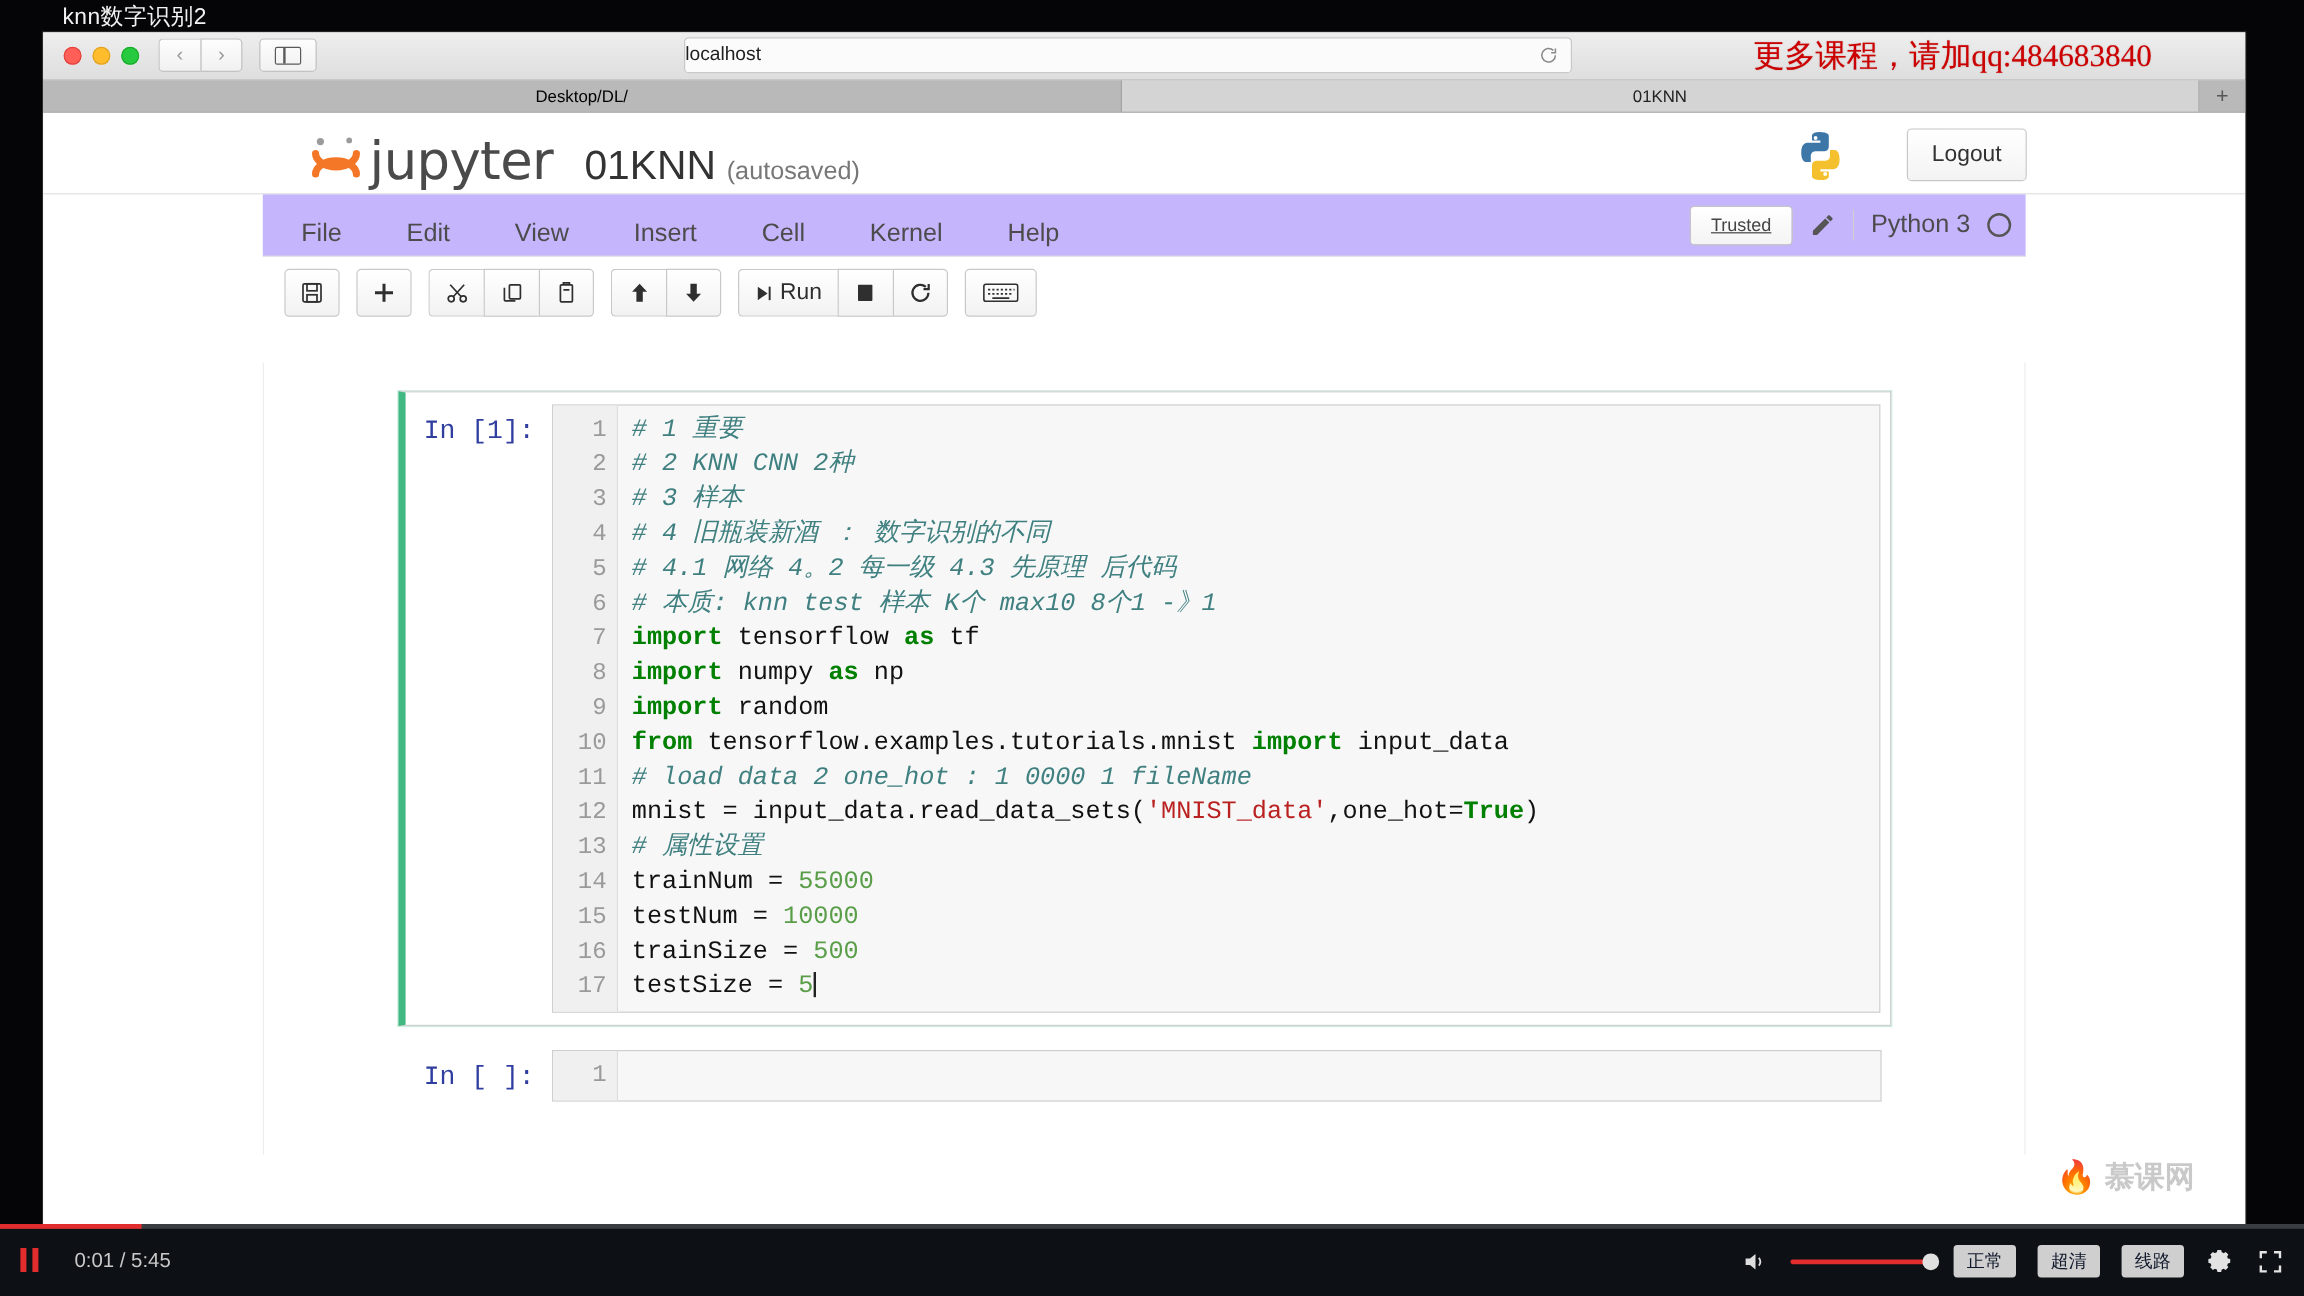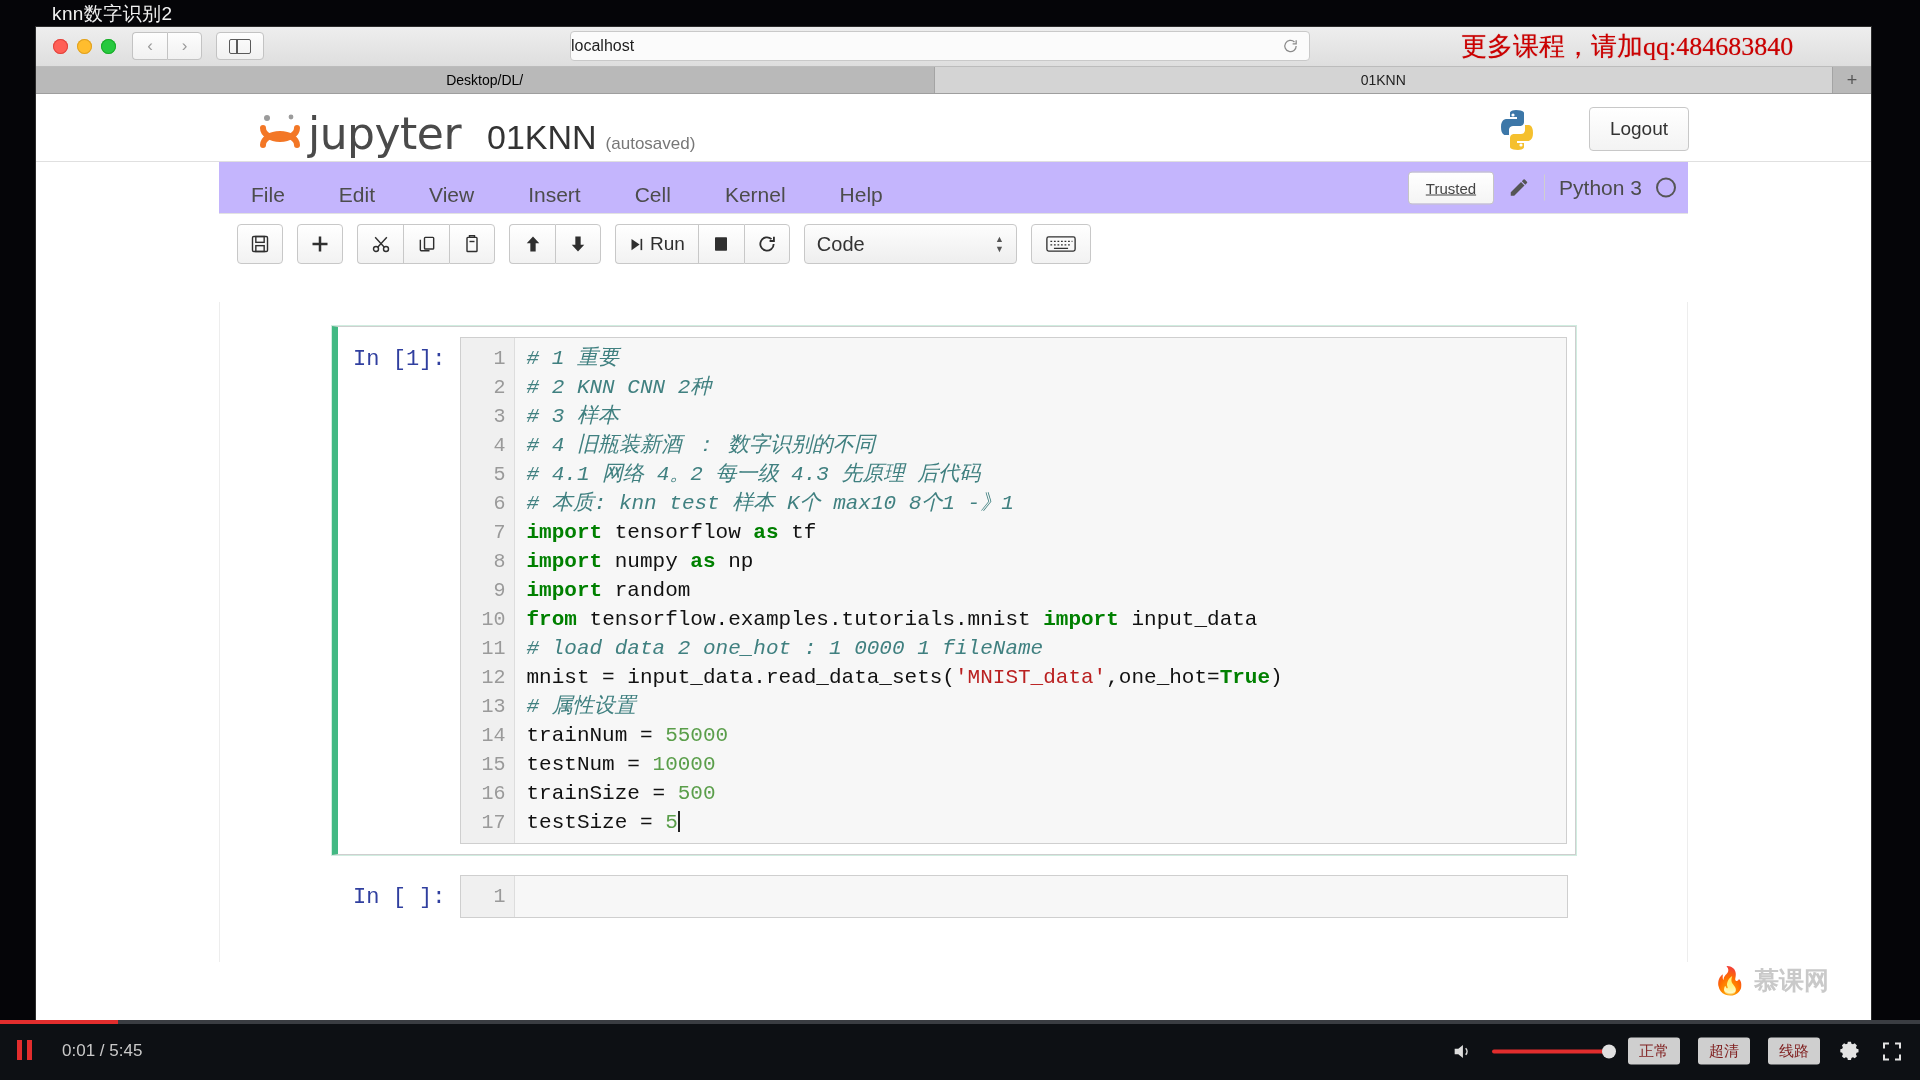--- a/index.html
+++ b/index.html
@@ -111,21 +111,21 @@
   .jlogo-mark { width: 44px; height: 44px; position: relative; top: 6px; }
   .jlogo-word {
     font-size: 44px; color: #4a4a4a; font-weight: 400;
     letter-spacing: -0.5px; margin-left: 6px;
     font-family: "DejaVu Sans", sans-serif;
   }
   .nbname {
     font-size: 34px; color: #333; margin-left: 26px;
     font-family: "Liberation Sans", sans-serif;
   }
-  .autosaved { font-size: 17px; color: #777; margin-left: 9px; }
+  .autosaved { font-size: 21px; color: #777; margin-left: 9px; }
 
   .py-badge { position: absolute; right: 330px; top: 12px; width: 48px; height: 48px; }
   .logout-btn {
     position: absolute; right: 182px; top: 13px;
     padding: 10px 20px;
     font-size: 19px; color: #333;
     background: linear-gradient(#ffffff,#f3f3f3);
     border: 1px solid #c8c8c8; border-radius: 4px;
   }
 
@@ -274,21 +274,21 @@
     font-size: 17px; color: #c9c9c9;
   }
   .pb-right {
     position: absolute; right: 16px; top: 50%; transform: translateY(-50%);
     display: flex; align-items: center; gap: 18px;
   }
   .vol-icon { width: 24px; height: 22px; color: #ddd; }
   .vol-track { position: relative; width: 118px; height: 4px; background: #e12d2d; border-radius: 2px; }
   .vol-knob { position: absolute; right: -6px; top: -5px; width: 14px; height: 14px; border-radius: 50%; background: #e0e0e0; }
   .q-btn {
-    padding: 4px 11px; font-size: 15px; color: #7f1d1d;
+    padding: 4px 11px; font-size: 15px; color: #0f172a;
     background: #cfcfcf; border-radius: 3px;
     font-family: "DejaVu Sans", sans-serif;
   }
   .gear-icon, .fs-icon { width: 24px; height: 24px; color: #e3e3e3; }
 </style>
 </head>
 <body>
 
 <div id="root">
 
@@ -449,27 +449,20 @@
             </svg>
           </div>
           <div class="tbtn">
             <svg width="20" height="20" viewBox="0 0 24 24" fill="none" stroke="currentColor" stroke-width="2.2">
               <path d="M20 12a8 8 0 1 1-2.6-5.9"></path>
                 <path d="M20.3 3.2v5.2h-5.2"></path>
             </svg>
           </div>
         </div>
 
-        <div class="celltype-select">
-          <span>Code</span>
-          <span class="sel-arrows">
-            <span>▲</span>
-              <span>▼</span>
-          </span>
-        </div>
 
         <div class="tgroup single">
           <div class="tbtn kb-btn">
             <svg width="30" height="18" viewBox="0 0 34 20" fill="none" stroke="currentColor" stroke-width="1.5">
               <rect x="1" y="2" width="32" height="16" rx="2"></rect>
               <path d="M5 7h2M9 7h2M13 7h2M17 7h2M21 7h2M25 7h2M29 7h1M5 11h2M9 11h2M13 11h2M17 11h2M21 11h2M25 11h2M9 15h16"></path>
             </svg>
           </div>
         </div>
       </div>

